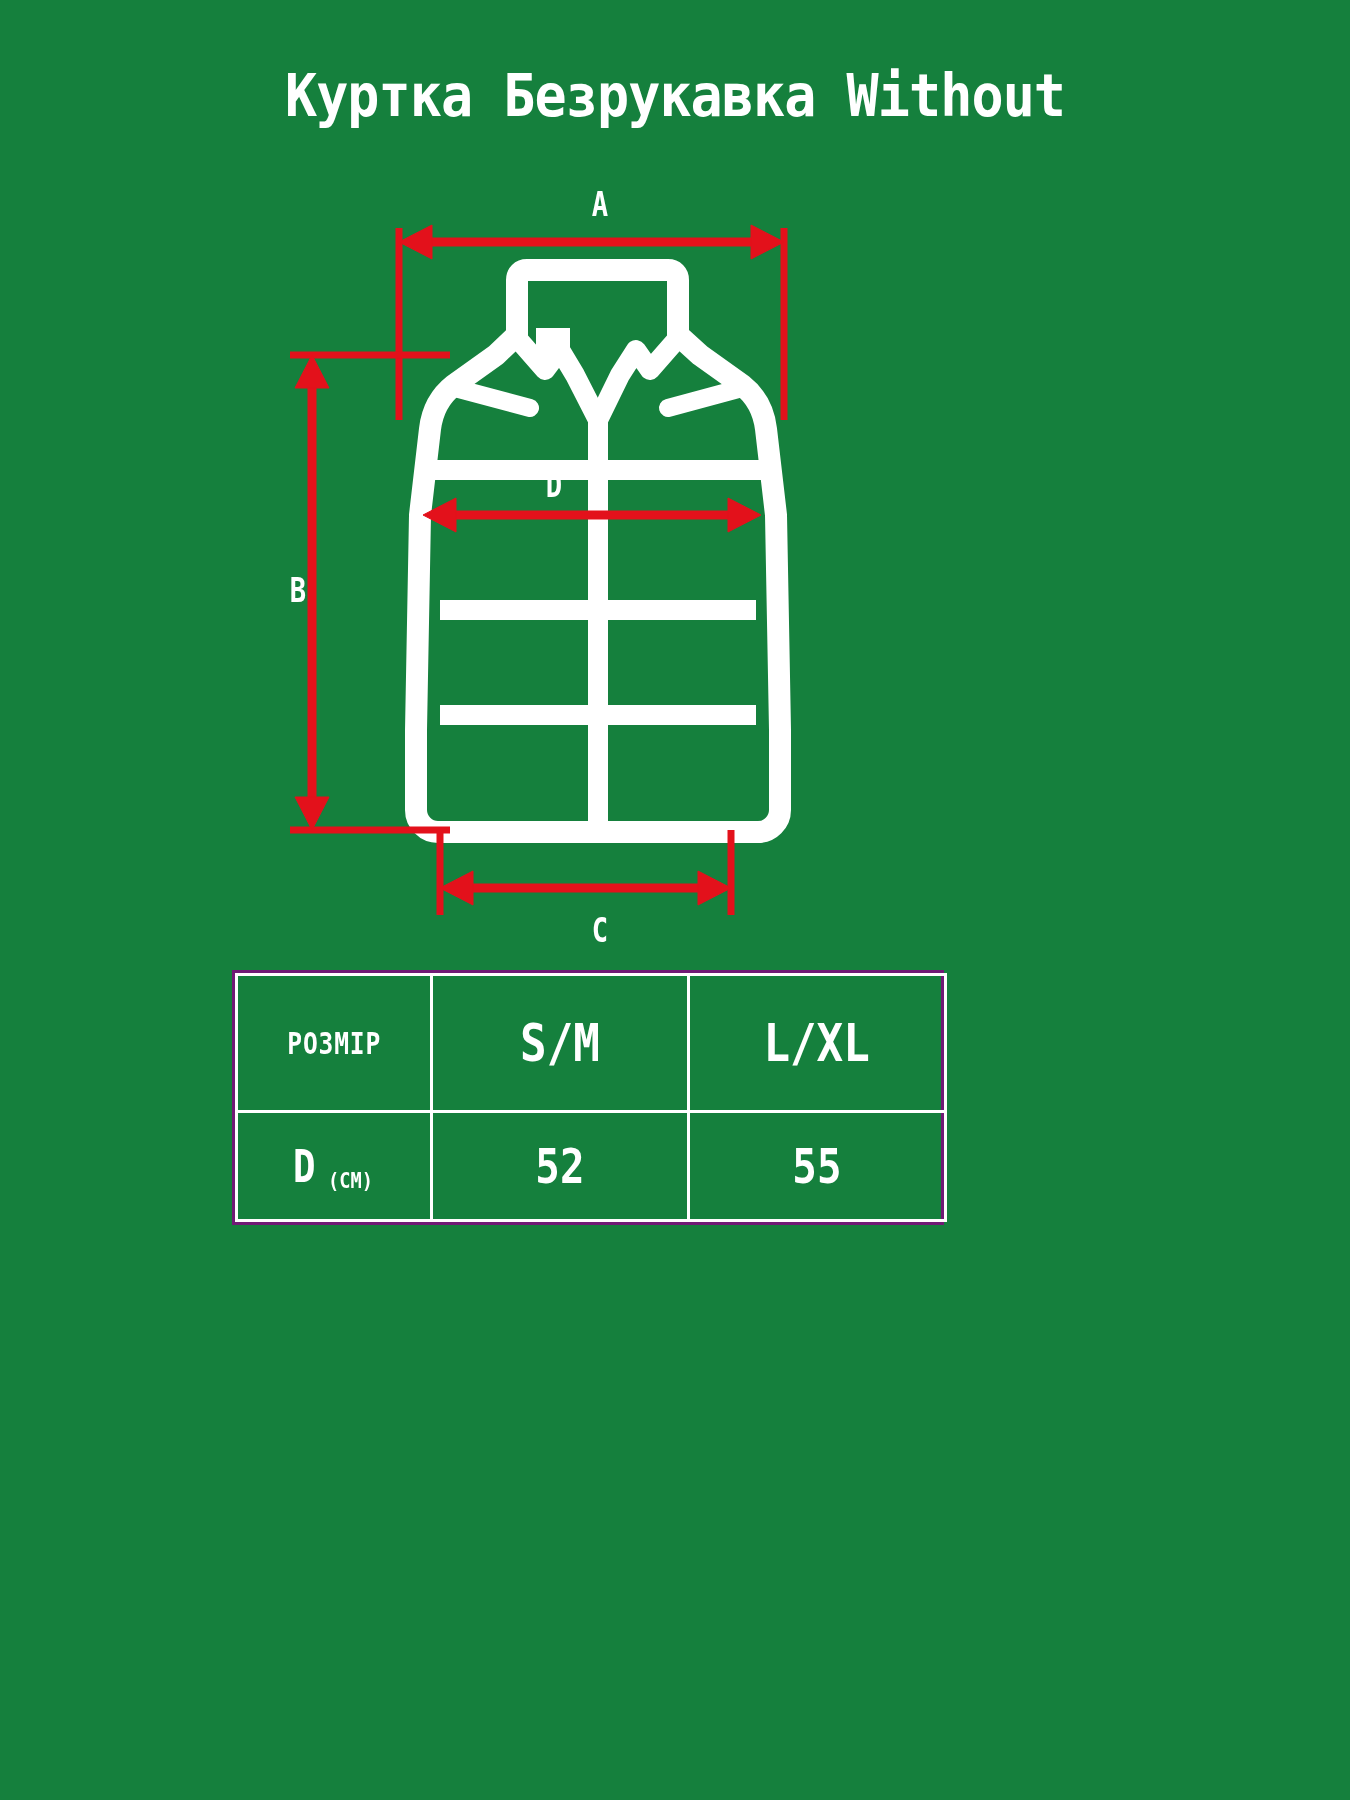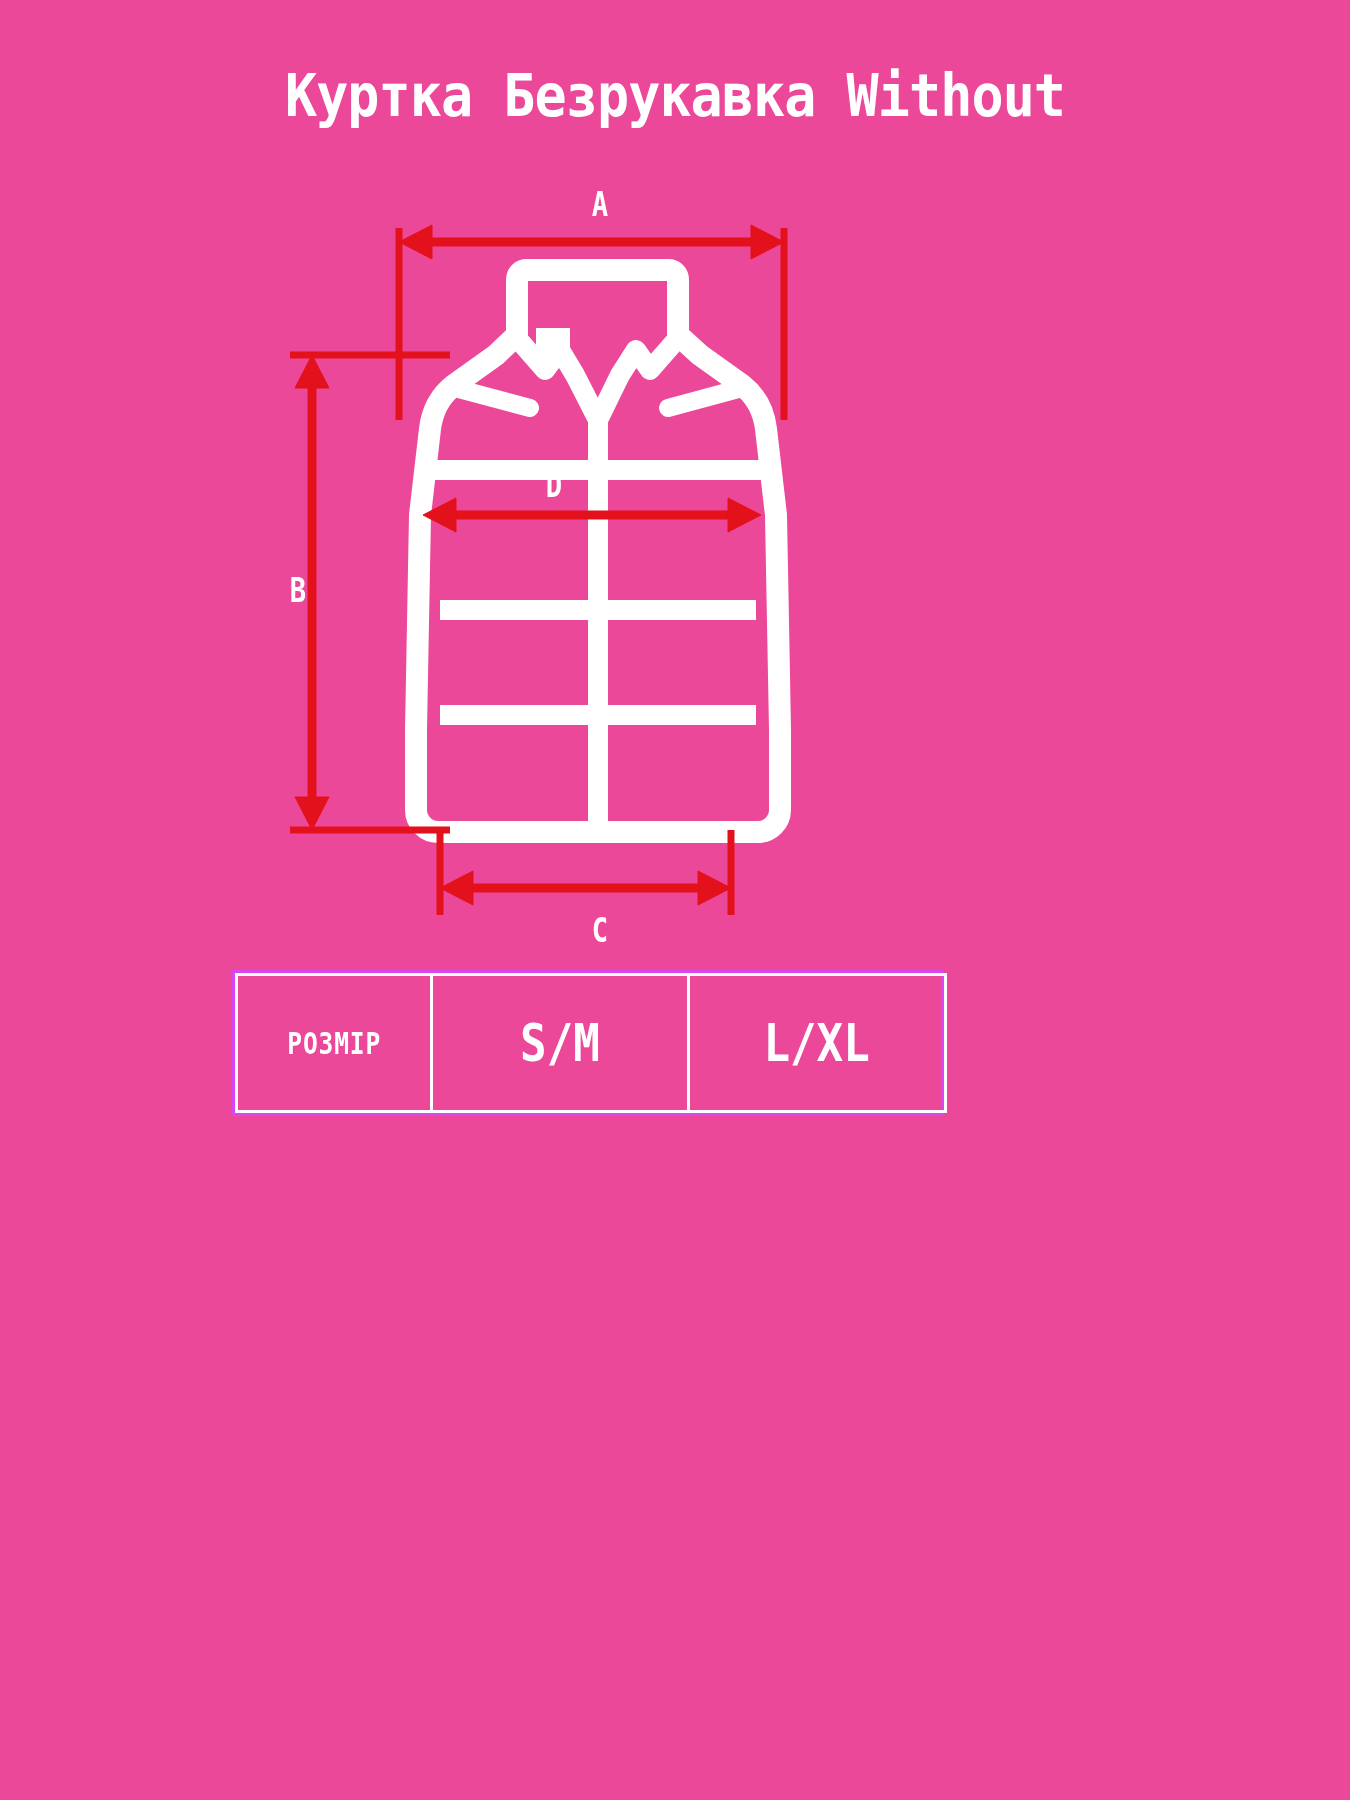--- a/index.html
+++ b/index.html
@@ -11,21 +11,21 @@
     width: 1350px;
     height: 1800px;
     position: relative;
     font-family: "Liberation Sans", sans-serif;
     color: #ffffff;
     overflow: hidden;
   }
   .page {
     position: absolute;
     inset: 0;
-    background: #ec4899;
+    background: #15803d;
   }
   .title {
     position: absolute;
     top: 62px;
     left: 0;
     width: 1350px;
     text-align: center;
     font-family: "DejaVu Sans Mono", monospace;
     font-weight: bold;
     font-size: 58px;
@@ -56,21 +56,21 @@
   .lbl-a { top: 14px; left: 570px; width: 60px; text-align: center; font-size: 34px; }
   .lbl-b { top: 400px; left: 278px; width: 40px; text-align: center; font-size: 34px; }
   .lbl-d { top: 295px; left: 524px; width: 60px; text-align: center; font-size: 34px; }
   .lbl-c { top: 740px; left: 570px; width: 60px; text-align: center; font-size: 34px; }
 
   .table-wrap {
     position: absolute;
     top: 970px;
     left: 232px;
     width: 712px;
-    border: 3px solid #d946ef;
+    border: 3px solid #701a75;
     box-sizing: border-box;
   }
   table.size-table {
     border-collapse: collapse;
     width: 100%;
     table-layout: fixed;
   }
   table.size-table td, table.size-table th {
     border: 3px solid #ffffff;
     color: #ffffff;
@@ -211,17 +211,28 @@
             <span class="hdr-size">S/M</span>
           </td>
           <td class="col-val">
             <span class="hdr-size">L/XL</span>
           </td>
         </tr>
 
 
 
 
+        <tr class="row">
+          <td class="col-label">
+            <span class="dim-letter">D</span><span class="dim-unit">(CM)</span>
+          </td>
+          <td class="col-val">
+            <span class="cell-val">52</span>
+          </td>
+          <td class="col-val">
+            <span class="cell-val">55</span>
+          </td>
+        </tr>
       </tbody>
     </table>
   </div>
 
 </div>
 
 </body></html>

